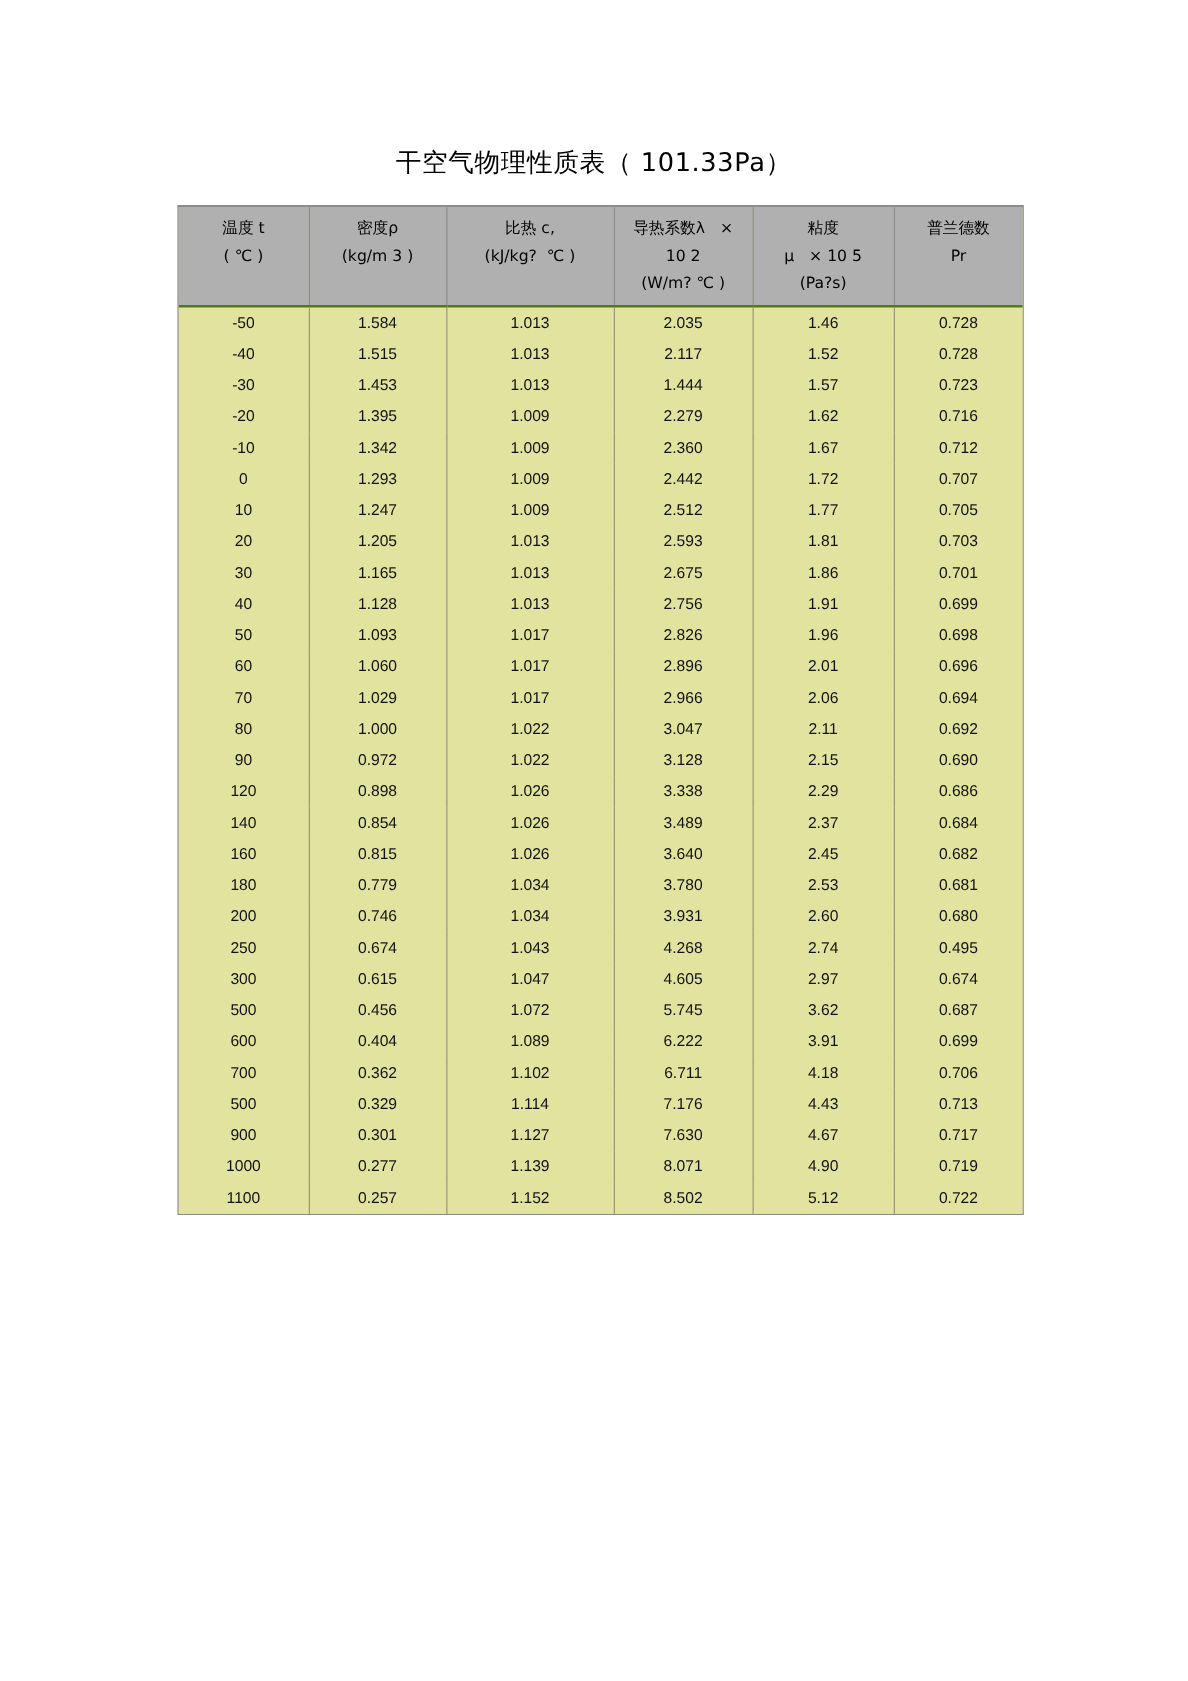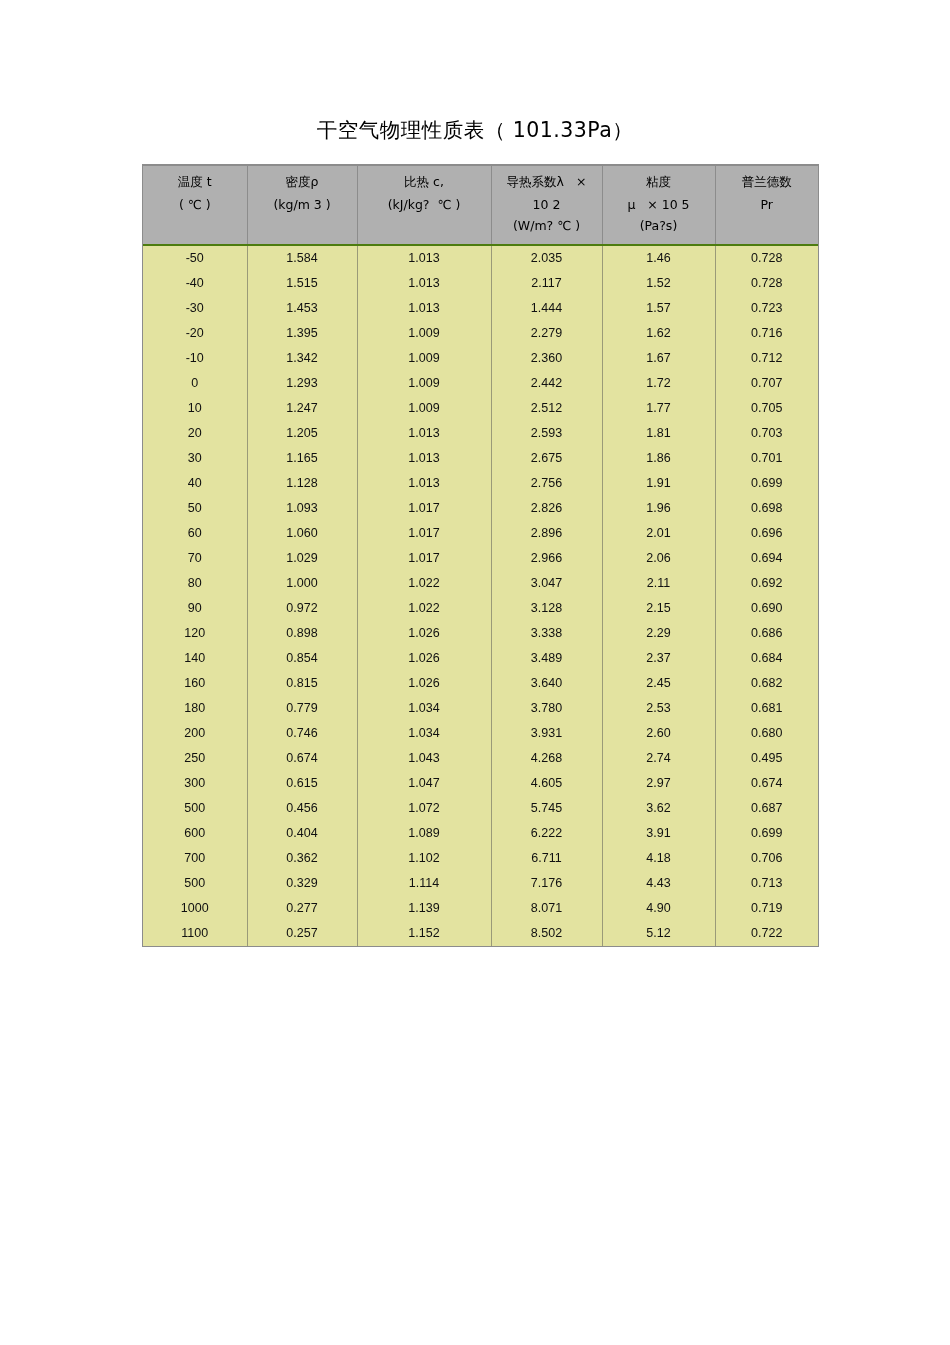--- a/index.html
+++ b/index.html
@@ -369,20 +369,28 @@
           </tr>
           <tr>
             <td>500</td>
             <td>0.329</td>
             <td>1.114</td>
             <td>7.176</td>
             <td>4.43</td>
             <td>0.713</td>
           </tr>
           <tr>
+            <td>900</td>
+            <td>0.301</td>
+            <td>1.127</td>
+            <td>7.630</td>
+            <td>4.67</td>
+            <td>0.717</td>
+          </tr>
+          <tr>
             <td>1000</td>
             <td>0.277</td>
             <td>1.139</td>
             <td>8.071</td>
             <td>4.90</td>
             <td>0.719</td>
           </tr>
           <tr>
             <td>1100</td>
             <td>0.257</td>

